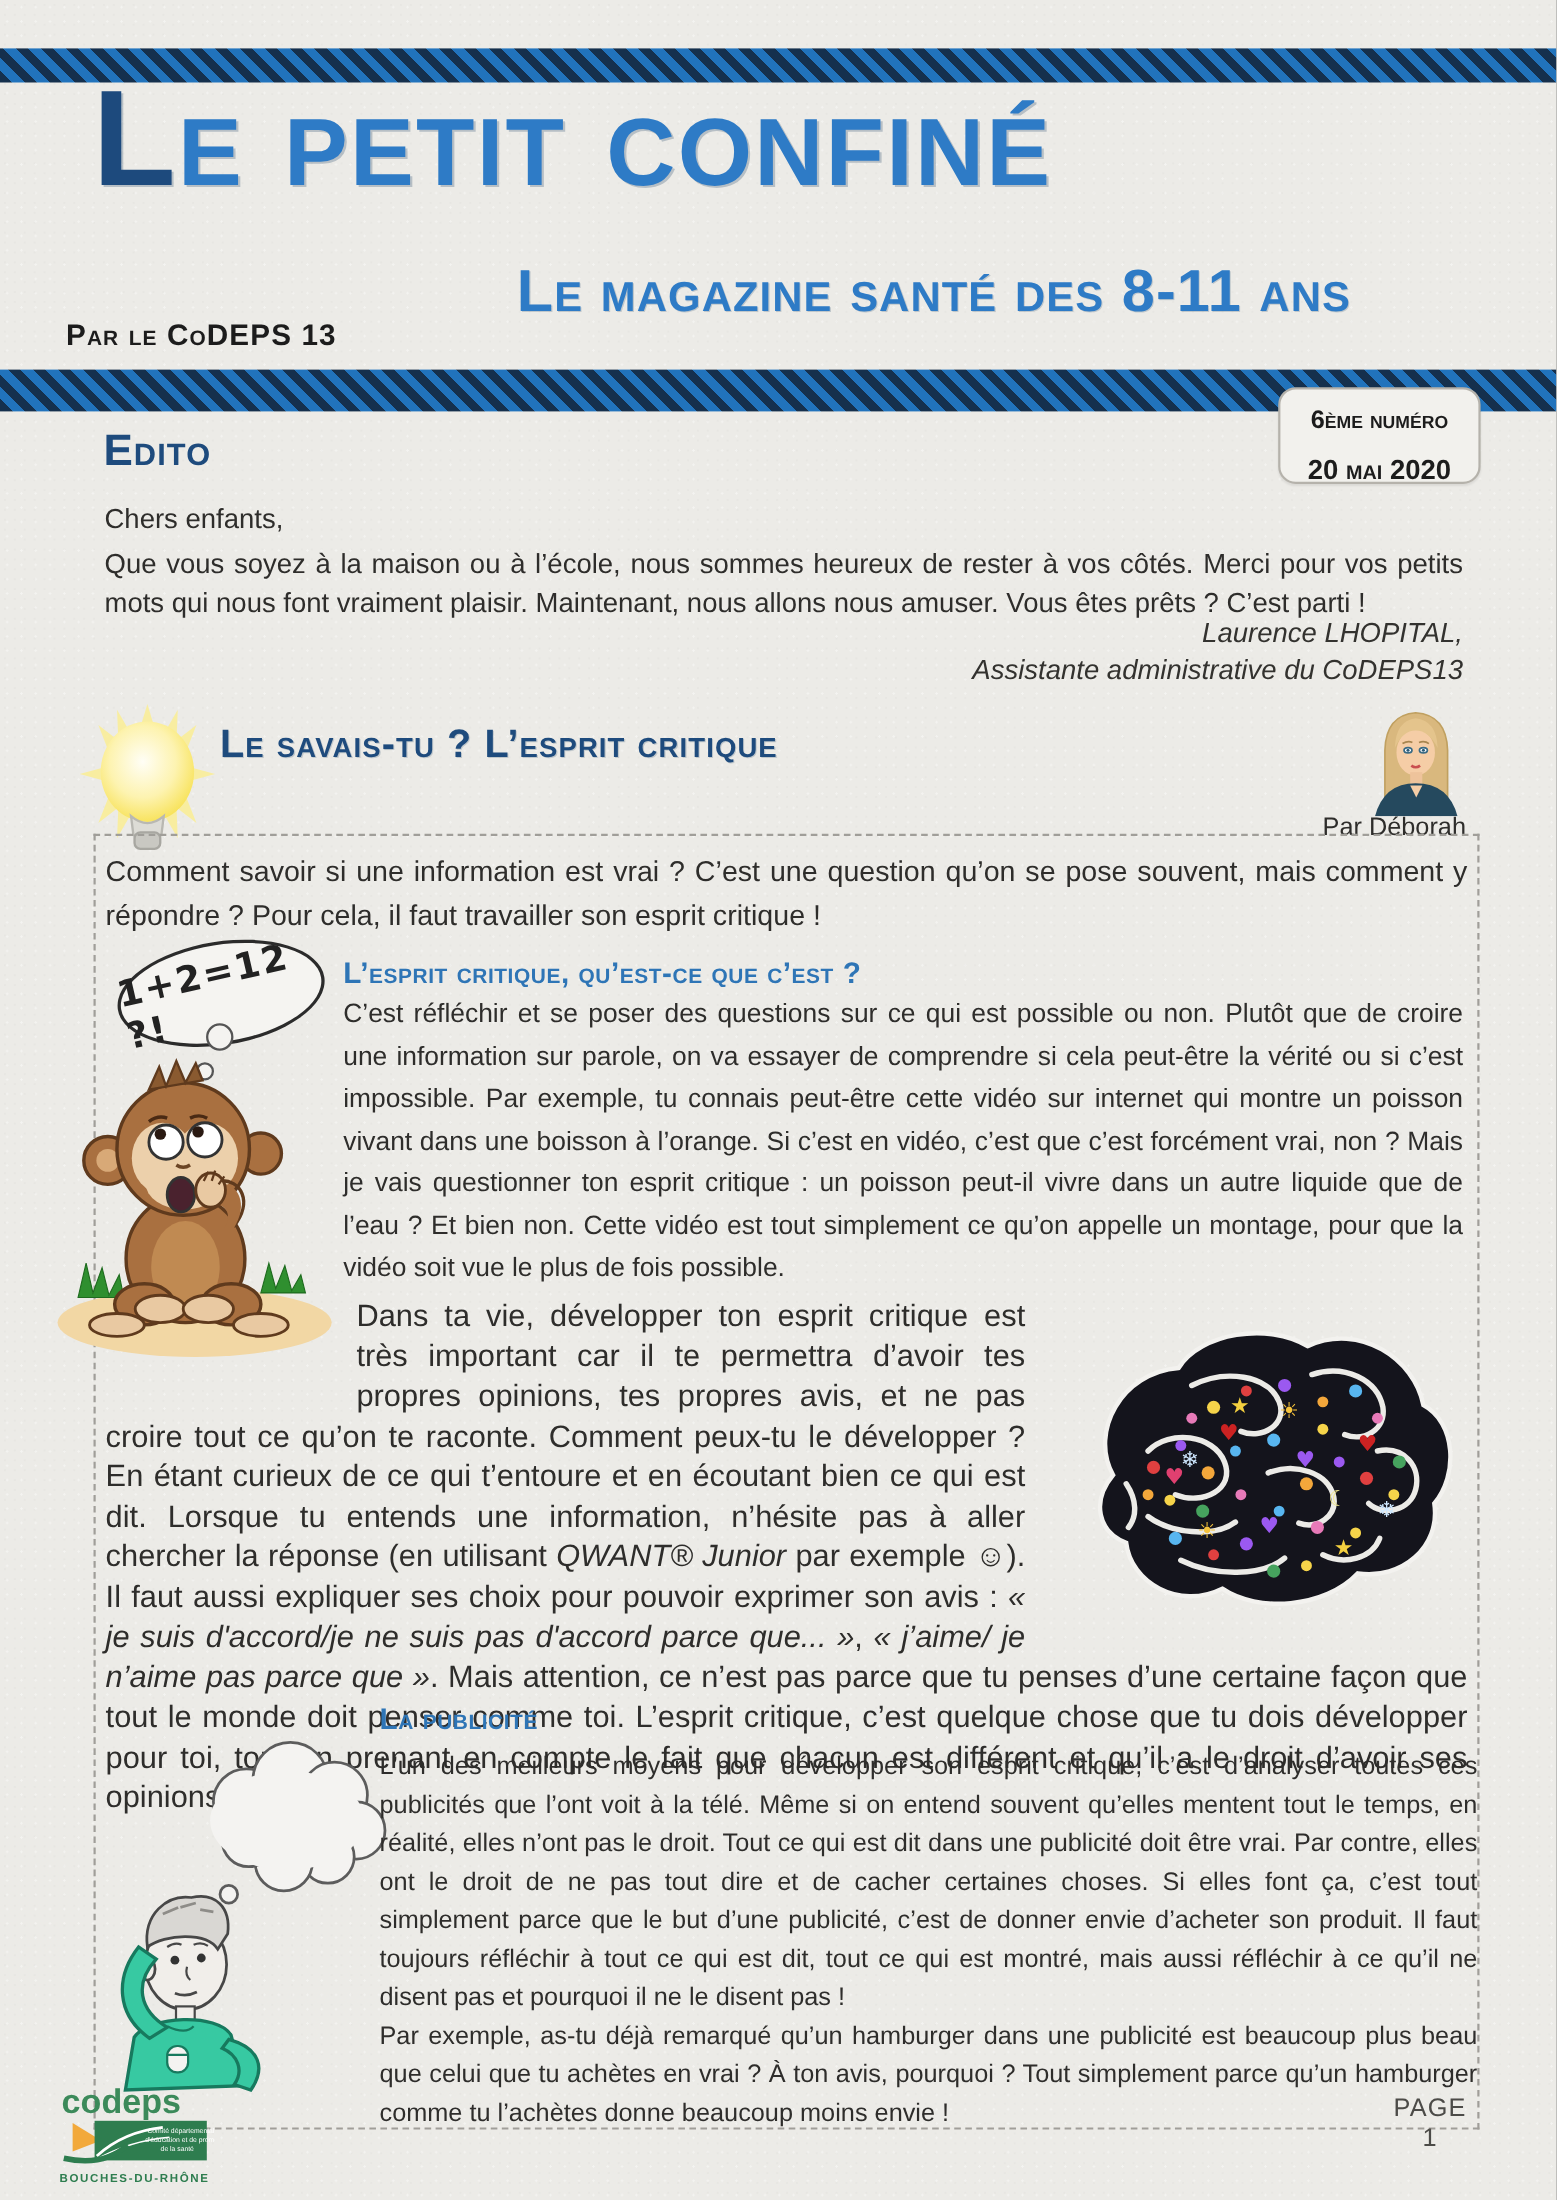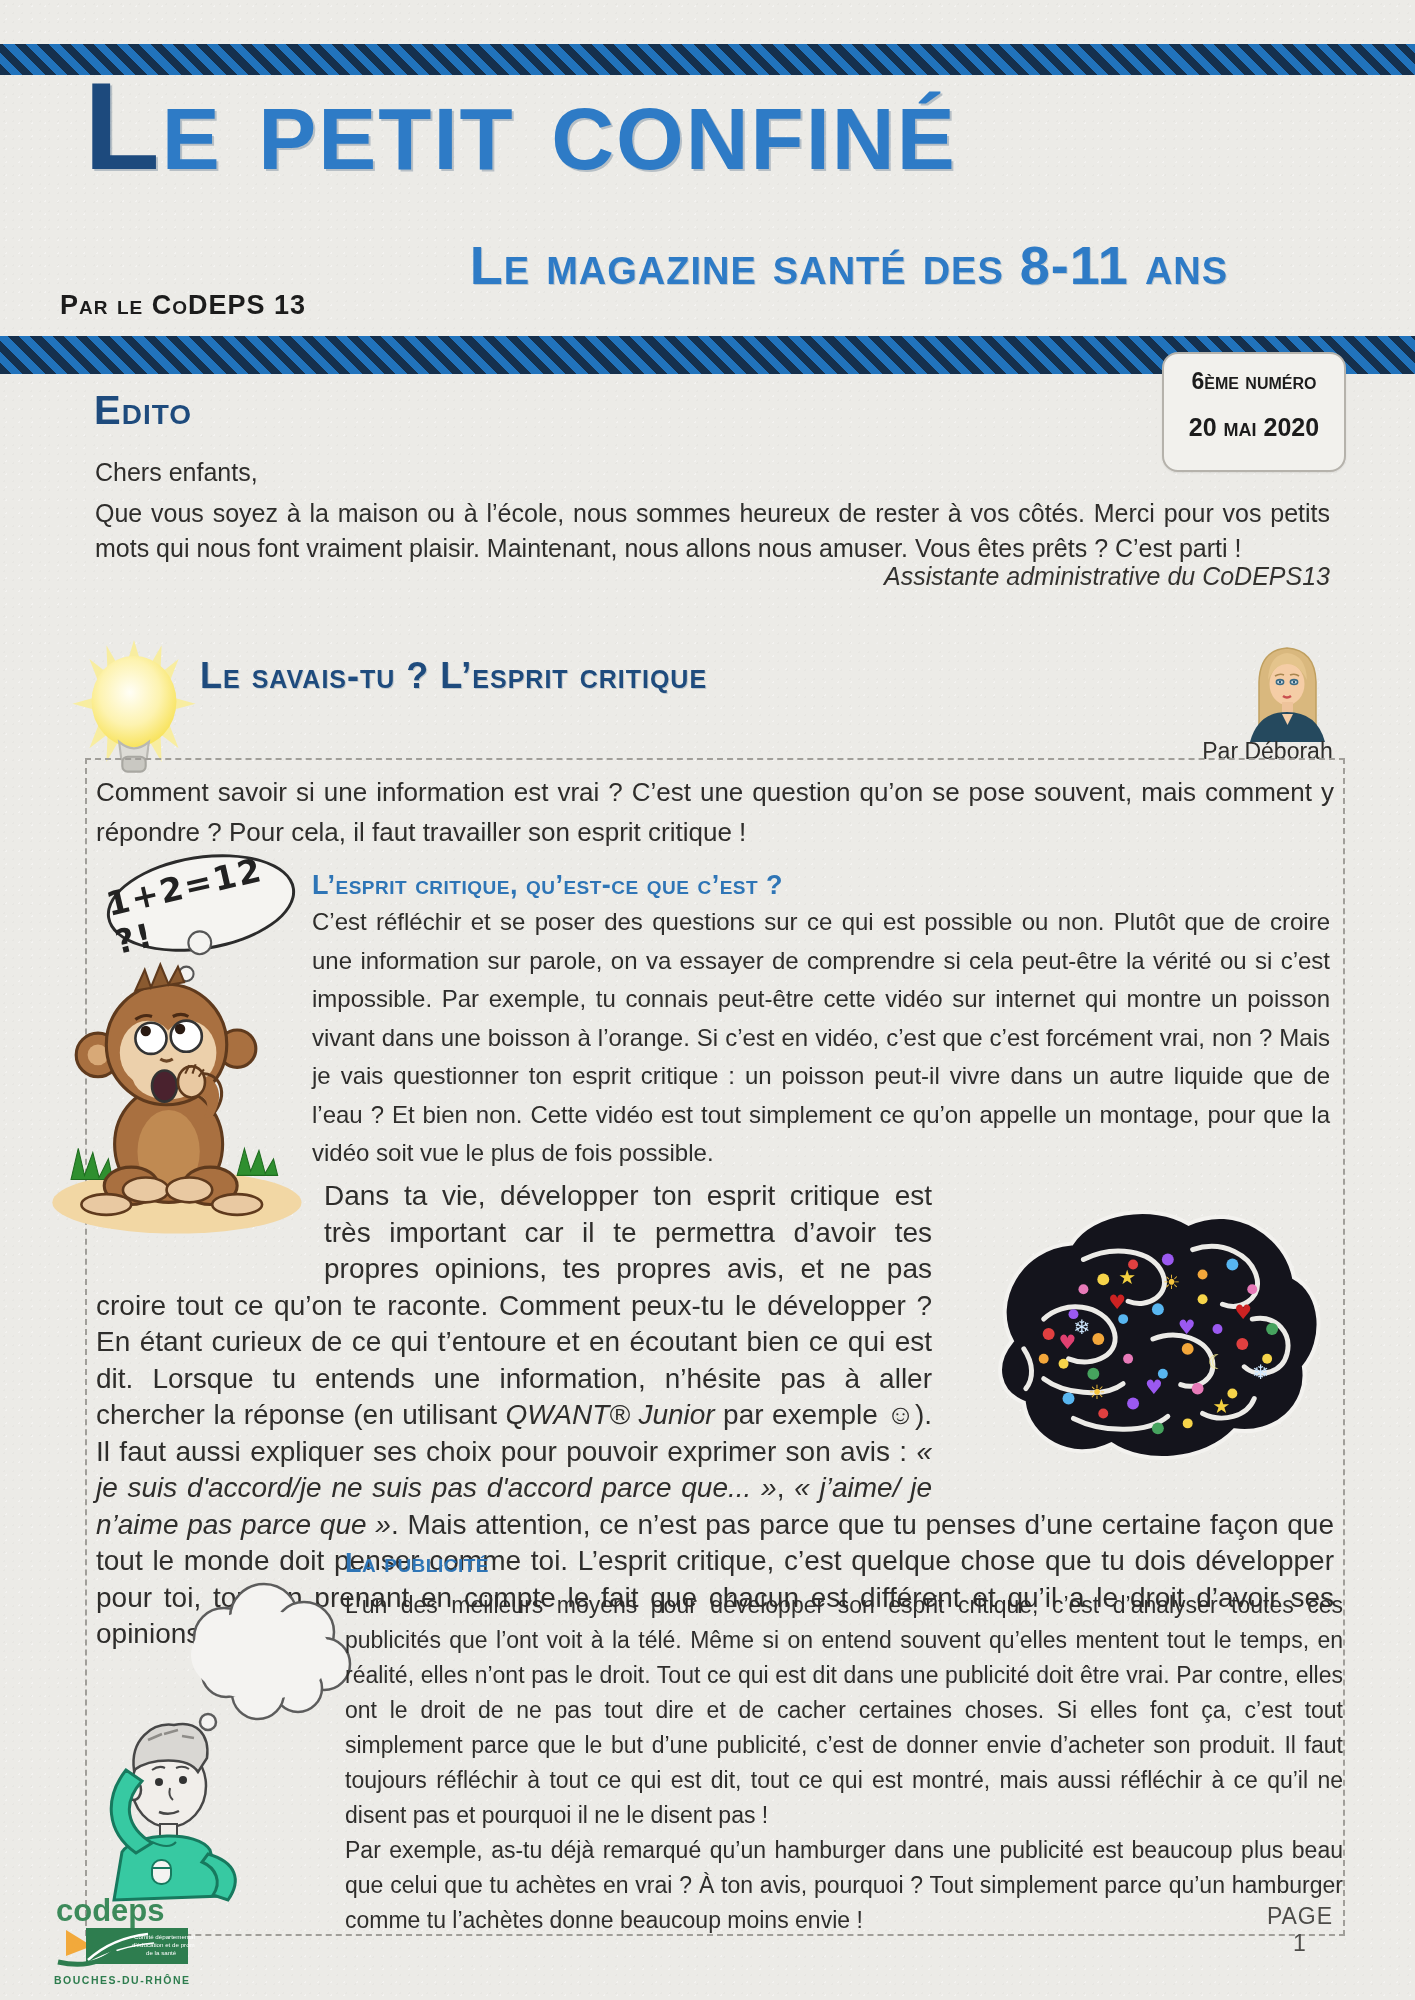--- a/index.html
+++ b/index.html
@@ -31,21 +31,21 @@
   #main-subtitle {
     position:absolute; left:334px; top:234px; width:1030px;
     font-size:54px; color:#2e7bc6; font-variant:small-caps; font-weight:700;
     letter-spacing:1px; text-shadow:1px 1px 0 rgba(23,58,97,0.2);text-align:center;
   }
   #byline {
     position:absolute; left:60px; top:290px; font-size:27px; color:#1c1c1c;
     font-variant:small-caps; font-weight:700; letter-spacing:1px;
   }
   #issue-badge {
-    position:absolute; left:1162px; top:352px; width:184px; height:120px;
+    position:absolute; left:1162px; top:352px; width:184px; height:88px;
     background:#f2f1ed; border:2px solid #b5b2ab; border-radius:16px;
     text-align:center; padding-top:14px;
     box-shadow: 0 1px 2px rgba(0,0,0,0.08);
   }
   #issue-number { font-size:23px; color:#1c1c1c; }
   #issue-date   { font-size:25px; color:#1c1c1c; margin-top:18px; }
 
   #edito-heading {
     position:absolute; left:94px; top:388px; font-size:40px; color:#1e4b7d;
     font-variant:small-caps; font-weight:700; letter-spacing:1px;
@@ -138,20 +138,21 @@
 
   <div id="issue-badge">
     <div id="issue-number" class="comic">6ème numéro</div>
     <div id="issue-date" class="comic">20 mai 2020</div>
   </div>
 
   <div id="edito-heading">Edito</div>
   <div id="edito-salutation" class="bodytext">Chers enfants,</div>
   <div id="edito-body" class="bodytext">Que vous soyez à la maison ou à l’école, nous sommes heureux de rester à vos côtés. Merci pour vos petits mots qui nous font vraiment plaisir. Maintenant, nous allons nous amuser. Vous êtes prêts ? C’est parti !</div>
   <div id="edito-signature">
+    <div>Laurence LHOPITAL,</div>
     <div>Assistante administrative du CoDEPS13</div>
   </div>
 
   <svg id="bulb" width="128" height="138" viewBox="0 0 120 130">
     <defs>
       <radialGradient id="gbulb" cx="45%" cy="40%" r="65%">
         <stop offset="0%" stop-color="#fffef6"></stop>
         <stop offset="55%" stop-color="#fdf3b0"></stop>
         <stop offset="100%" stop-color="#f7e04e"></stop>
       </radialGradient>

